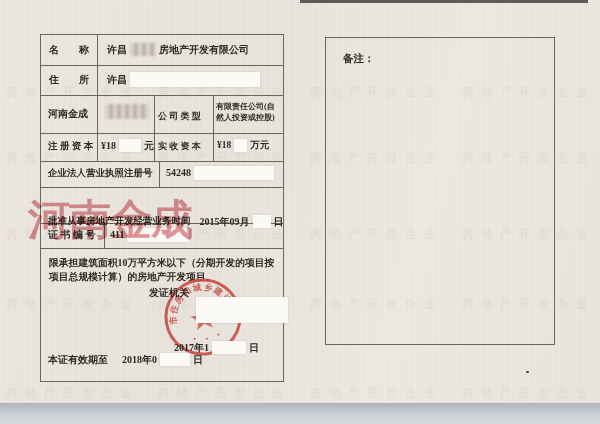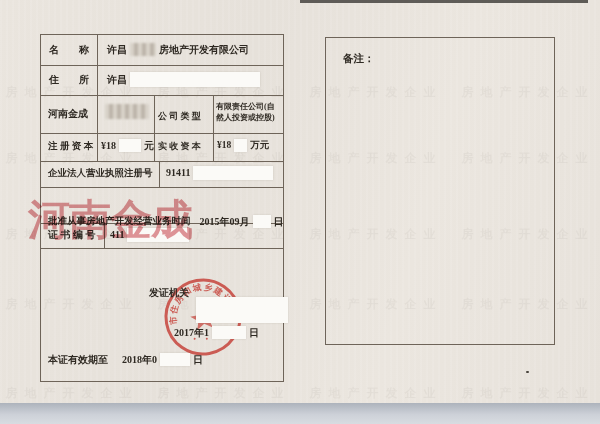--- a/index.html
+++ b/index.html
@@ -136,54 +136,55 @@
     </div>
     <div class="txt fs9" style="left:117px;top:106px">实 收 资 本</div>
     <div class="txt inlineval fs95" style="left:176px;top:104px">
       <span>¥18</span>
       <span class="redact" style="width:13px;height:13px"></span>
       <span>万元</span>
     </div>
 
     <div class="txt fs95" style="left:7px;top:133px">企业法人营业执照注册号</div>
     <div class="txt inlineval" style="left:125px;top:131px">
-      <span>91411</span>
+      <span>54248</span>
       <span class="redact" style="width:80px;height:14px"></span>
     </div>
 
     <div class="txt inlineval" style="left:7px;top:180px">
       <span class="fs95">批准从事房地产开发经营业务时间</span>
       <span style="width:3px"></span>
       <span>2015年09月</span>
       <span class="redact" style="width:18px;height:13px"></span>
       <span>日</span>
     </div>
 
     <div class="txt" style="left:7px;top:194px">证 书 编 号</div>
     <div class="txt inlineval" style="left:69px;top:193px">
       <span>411</span>
       <span class="redact" style="width:62px;height:14px"></span>
     </div>
 
+    <div class="para">限承担建筑面积10万平方米以下（分期开发的项目按项目总规模计算）的房地产开发项目。</div>
 
     <svg class="seal" viewBox="0 0 84 84">
       <circle cx="42" cy="42" r="37" fill="none" stroke="#c84a42" stroke-width="3"></circle>
       <path id="sealArc" d="M 15,42 A 27,27 0 0 1 69,42" fill="none"></path>
       <text font-size="8.5" fill="#c84a42" letter-spacing="1.5" font-weight="bold">
         <textPath href="#sealArc" startOffset="50%" text-anchor="middle">市住房和城乡建设局</textPath>
       </text>
       <polygon points="42,31 45.4,39.4 54.5,39.6 47.3,45.3 49.9,54 42,48.9 34.1,54 36.7,45.3 29.5,39.6 38.6,39.4" fill="#c84a42" opacity="0.85"></polygon>
       <circle cx="30" cy="62" r="1" fill="#c84a42"></circle>
       <circle cx="42" cy="64" r="1" fill="#c84a42"></circle>
       <circle cx="54" cy="62" r="1" fill="#c84a42"></circle>
     </svg>
 
     <div class="txt z5" style="left:108px;top:252px">发证机关</div>
     <span class="redact abs" style="left:155px;top:262px;width:92px;height:26px"></span>
-    <div class="txt inlineval z5" style="left:133px;top:291px">
+    <div class="txt inlineval z5" style="left:133px;top:306px">
       <span>2017年1</span>
       <span class="redact" style="width:34px;height:13px"></span>
       <span>日</span>
     </div>
 
     <div class="txt inlineval z5" style="left:7px;top:318px">
       <span>本证有效期至</span>
       <span style="width:8px"></span>
       <span>2018年0</span>
       <span class="redact" style="width:30px;height:13px"></span>

